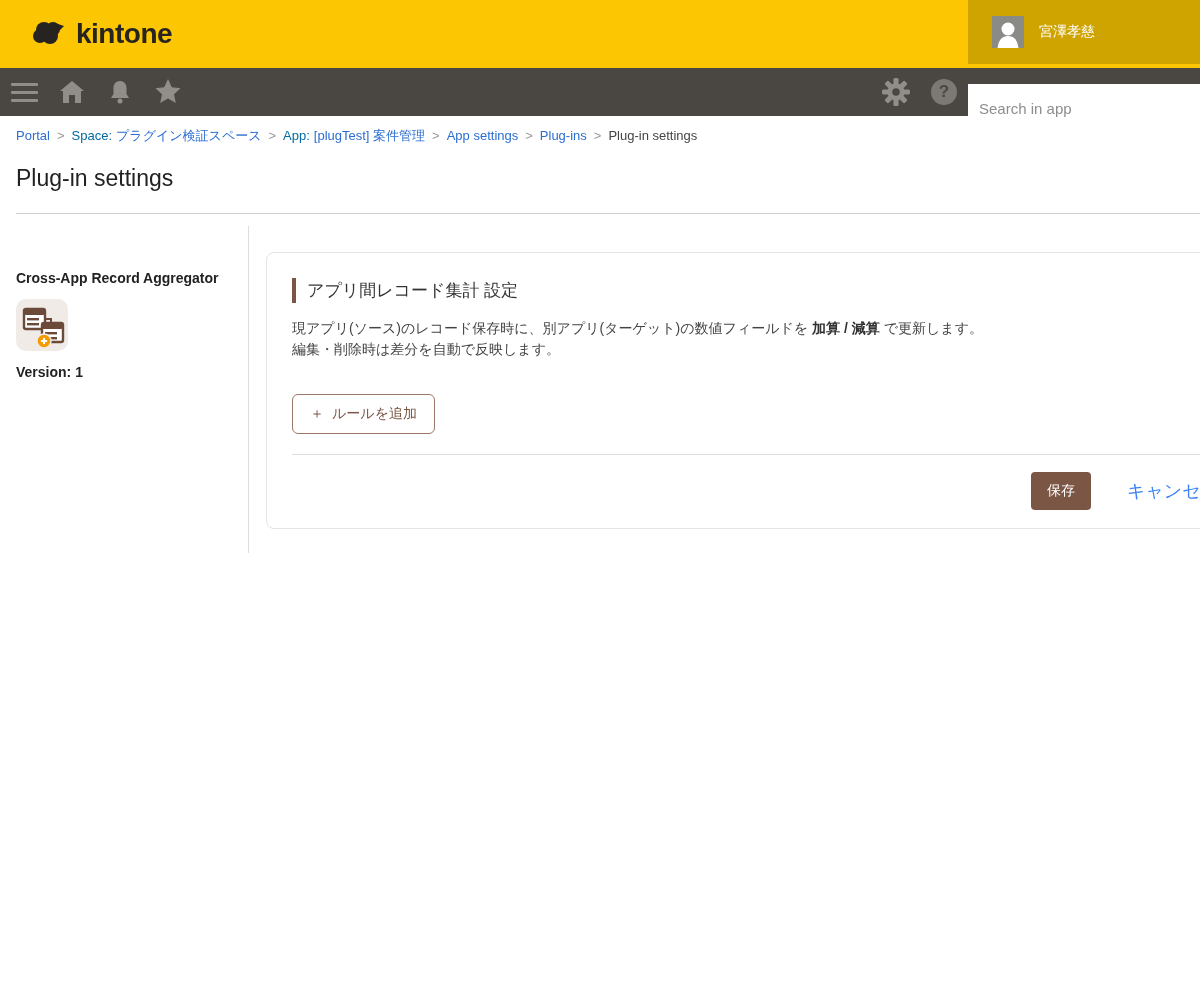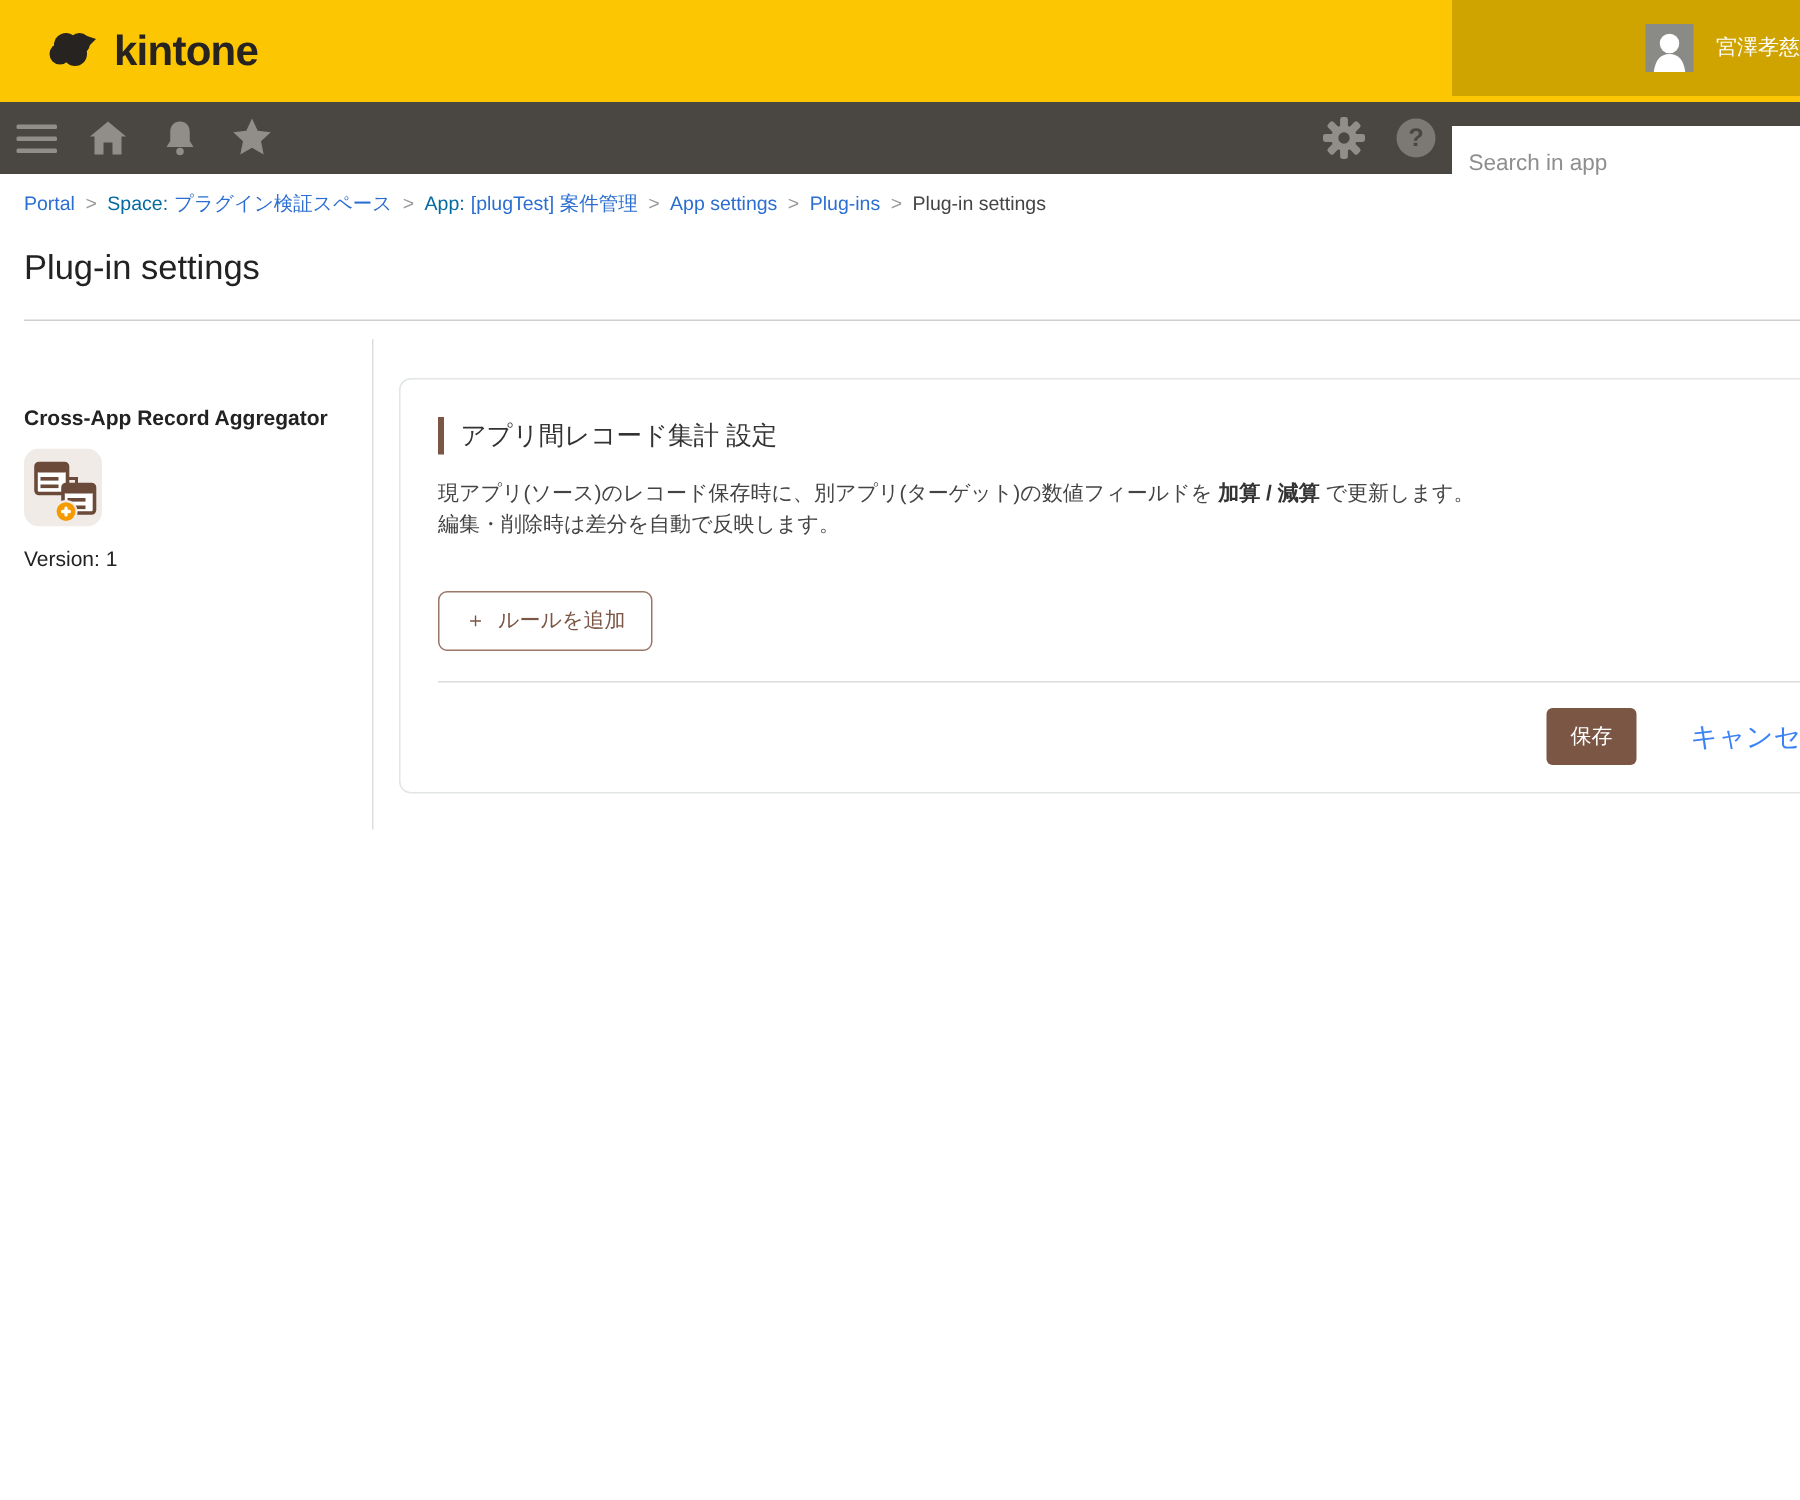--- a/index.html
+++ b/index.html
@@ -4,21 +4,21 @@
 <style>
   * { margin:0; padding:0; box-sizing:border-box; }
   html,body { width:1200px; height:1000px; overflow:hidden; background:#fff;
     font-family:"Liberation Sans","DejaVu Sans",sans-serif; }
 
   
   .header { position:relative; height:68px; background:#fdc602; display:flex; align-items:center; }
   .logo { display:flex; align-items:center; margin-left:31px; gap:5px; }
   .logo-text { font-size:28px; font-weight:bold; color:#262320; letter-spacing:-0.5px; }
   .user-area { position:absolute; right:0; top:0; width:232px; height:64px;
-    background:#cfa300; display:flex; align-items:center;justify-content:flex-end; }
+    background:#cfa300; display:flex; align-items:center; }
   .avatar { width:32px; height:32px; background:#8a8a87; margin-left:24px; display:flex;
     align-items:flex-end; justify-content:center; overflow:hidden; }
   .user-name { color:#ffffff; font-size:14px; margin-left:15px; }
 
   
   .navbar { position:relative; height:48px; background:#4a4743; display:flex; align-items:center; }
   .nav-btn { width:48px; height:48px; display:flex; align-items:center; justify-content:center; cursor:pointer; }
   .burger { width:27px; display:flex; flex-direction:column; gap:5px; }
   .burger span { display:block; height:3px; background:#918e8a; border-radius:1px; }
   .nav-right { position:absolute; right:232px; top:0; display:flex; }
@@ -38,21 +38,21 @@
   
   .page-title { margin:20px 16px 0 16px; font-size:23px; font-weight:400; color:#222; }
   .title-rule { border:none; border-top:1px solid #cfcfcf; margin:21px 0 0 16px; }
 
   
   .content { display:flex; margin-top:12px; align-items:flex-start; }
   .sidebar { width:249px; min-width:249px; padding:5px 16px 0 16px; border-right:1px solid #dddddd;
     height:327px; }
   .plugin-name { font-size:14px; font-weight:bold; color:#222;margin-top:39px; }
   .plugin-icon { margin-top:13px; width:52px; height:52px; cursor:default; }
-  .version { margin-top:13px; font-size:14px; color:#222; }
+  .version { margin-top:13px; font-size:14px; color:#222;font-weight:bold; }
 
   .main { flex:1; padding:26px 0 0 17px; }
   .panel { width:1193px; background:#fff; border:1px solid #e1e5e6; border-radius:8px;
     padding:25px 25px 18px 25px; }
   .panel-heading { display:flex; align-items:center; }
   .heading-bar { width:4px; height:25px; background:#7b5645; margin-right:11px; }
   .heading-text { font-size:17px; color:#333; }
   .panel-desc { margin-top:15px; font-size:14px; color:#444; line-height:21px; }
   .panel-desc b { color:#333; }
   .add-rule-btn { margin-top:34px; display:inline-flex; align-items:center; gap:8px;

